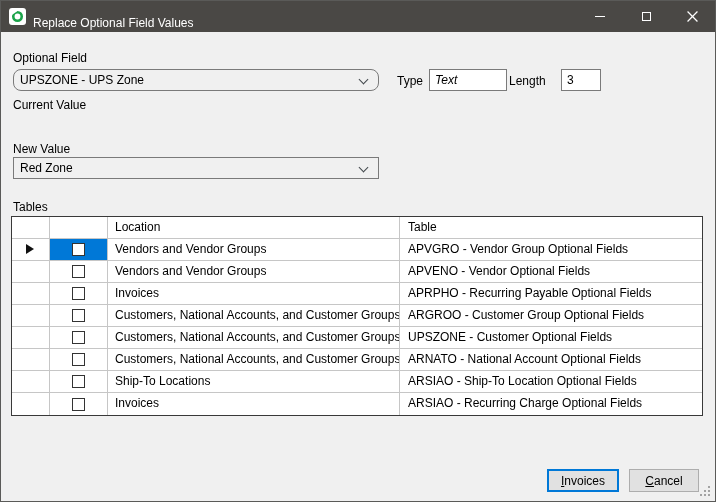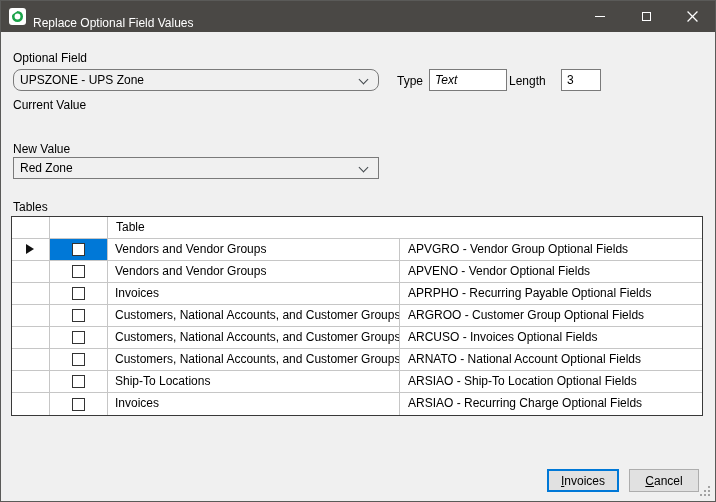--- a/index.html
+++ b/index.html
@@ -127,20 +127,21 @@
   <div class="combo" style="left:12px;top:156px;width:366px;">
     <span>Red Zone</span>
     <span class="chev"></span>
   </div>
 
   <div class="lbl" style="left:12px;top:199px;">Tables</div>
   <div class="grid">
     <div class="grow">
       <div class="cell c-sel"></div>
       <div class="cell c-chk"></div>
+      <div class="cell c-loc">Location</div>
       <div class="cell c-tbl">Table</div>
     </div>
     <div id="grid-body">
     <div class="grow current">
       <div class="cell c-sel"></div>
       <div class="cell c-chk">
         <span class="cb"></span>
       </div>
       <div class="cell c-loc">Vendors and Vendor Groups</div>
       <div class="cell c-tbl">APVGRO - Vendor Group Optional Fields</div>
@@ -172,21 +173,21 @@
       <div class="cell c-loc">Customers, National Accounts, and Customer Groups</div>
       <div class="cell c-tbl">ARGROO - Customer Group Optional Fields</div>
     </div>
 
     <div class="grow">
       <div class="cell c-sel"></div>
       <div class="cell c-chk">
         <span class="cb"></span>
       </div>
       <div class="cell c-loc">Customers, National Accounts, and Customer Groups</div>
-      <div class="cell c-tbl">ARCUSO - Invoices Optional Fields</div>
+      <div class="cell c-tbl">UPSZONE - Customer Optional Fields</div>
     </div>
 
     <div class="grow">
       <div class="cell c-sel"></div>
       <div class="cell c-chk">
         <span class="cb"></span>
       </div>
       <div class="cell c-loc">Customers, National Accounts, and Customer Groups</div>
       <div class="cell c-tbl">ARNATO - National Account Optional Fields</div>
     </div>

